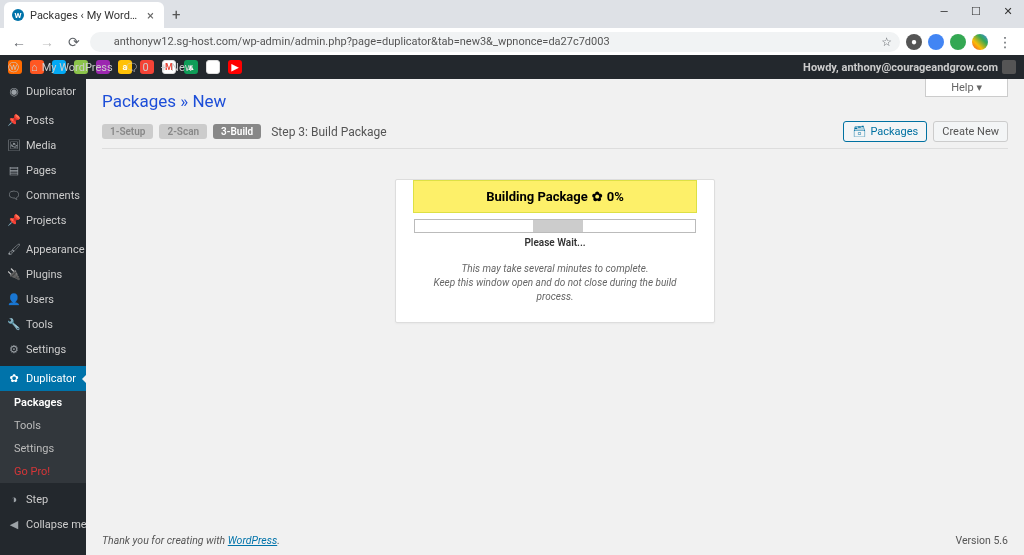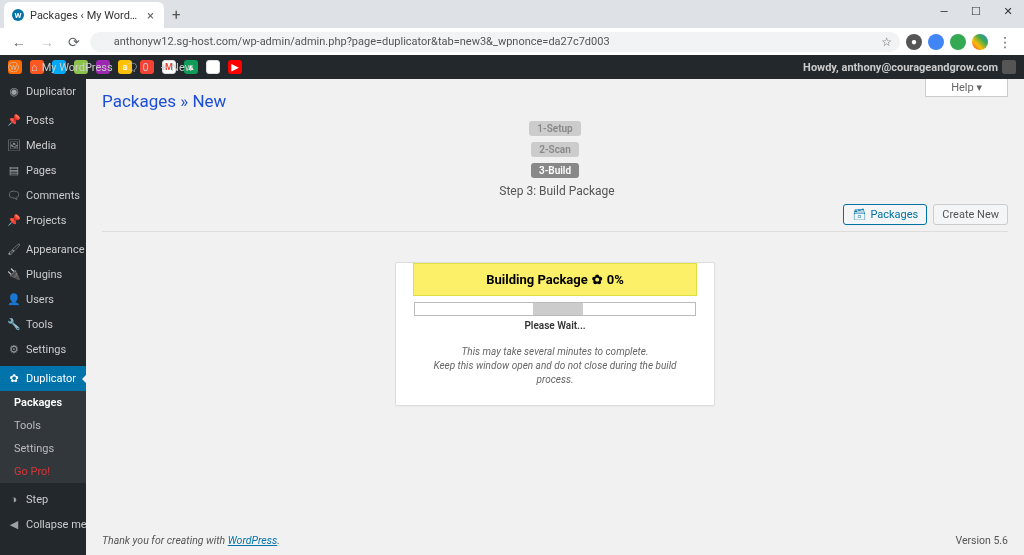--- a/index.html
+++ b/index.html
@@ -42,21 +42,21 @@
     .submenu .sub-item.active { color: #fff; font-weight: 600; }
     .submenu .sub-item.pro { color: #d63638; }
     .menu-icon { width: 12px; height: 12px; display:inline-flex; align-items:center; justify-content:center; font-size:11px; color:#9ca2a7; flex-shrink:0;}
     .menu-item.current .menu-icon { color:#fff; }
 
     .wp-content { flex: 1; background: #f1f1f1; padding: 8px 16px; position: relative; overflow: hidden; }
     .page-head { display: flex; align-items: center; }
     .page-title { font-size: 17px; font-weight: 400; color: #1d4ed8; padding: 4px 0 10px; }
     .help-tab { position: absolute; top: 0; right: 16px; background: #fff; border: 1px solid #ccc; border-top: none; padding: 2px 25px; font-size: 11px; color: #666; cursor: pointer; }
 
-    .step-row { display: flex; align-items: center; gap: 6px; border-bottom: 1px solid #ddd; padding-bottom: 6px; margin-bottom: 10px; flex-direction: column; }
+    .step-row { display: flex; align-items: center; gap: 6px; border-bottom: 1px solid #ddd; padding-bottom: 6px; margin-bottom: 10px; }
     .step-badge { background: #ccc; color: #888; border-radius: 3px; padding: 2px 8px; font-size: 10px; font-weight: 600; }
     .step-badge.active { background: #888; color: #fff; }
     .step-text { color: #555; font-size: 12px; margin-left: 4px; }
     .step-actions { margin-left: auto; display: flex; gap: 6px; }
     .btn { border: 1px solid #0071a1; background: #f3f5f6; color: #0071a1; padding: 3px 8px; border-radius: 3px; font-size: 11px; cursor: pointer; display: inline-flex; gap: 4px; align-items: center; }
     .btn.secondary { border-color: #ccc; color: #555; }
 
     .build-box { width: 320px; margin: 30px auto 0; background: #fff; border: 1px solid #ddd; border-radius: 2px; padding: 0 18px 18px; text-align: center; box-shadow: 0 1px 2px rgba(0,0,0,0.04);}
     .bh-banner { background: #fdf069; color: #000; border: 1px solid #dde044; margin: 0 -1px; padding: 8px 10px; font-weight: 700; font-size: 13px; display:flex; justify-content:center; align-items:center; gap:4px;}
     .progress-outer { height: 14px; border: 1px solid #bbb; margin-top: 6px; position: relative; background: #fff; }

